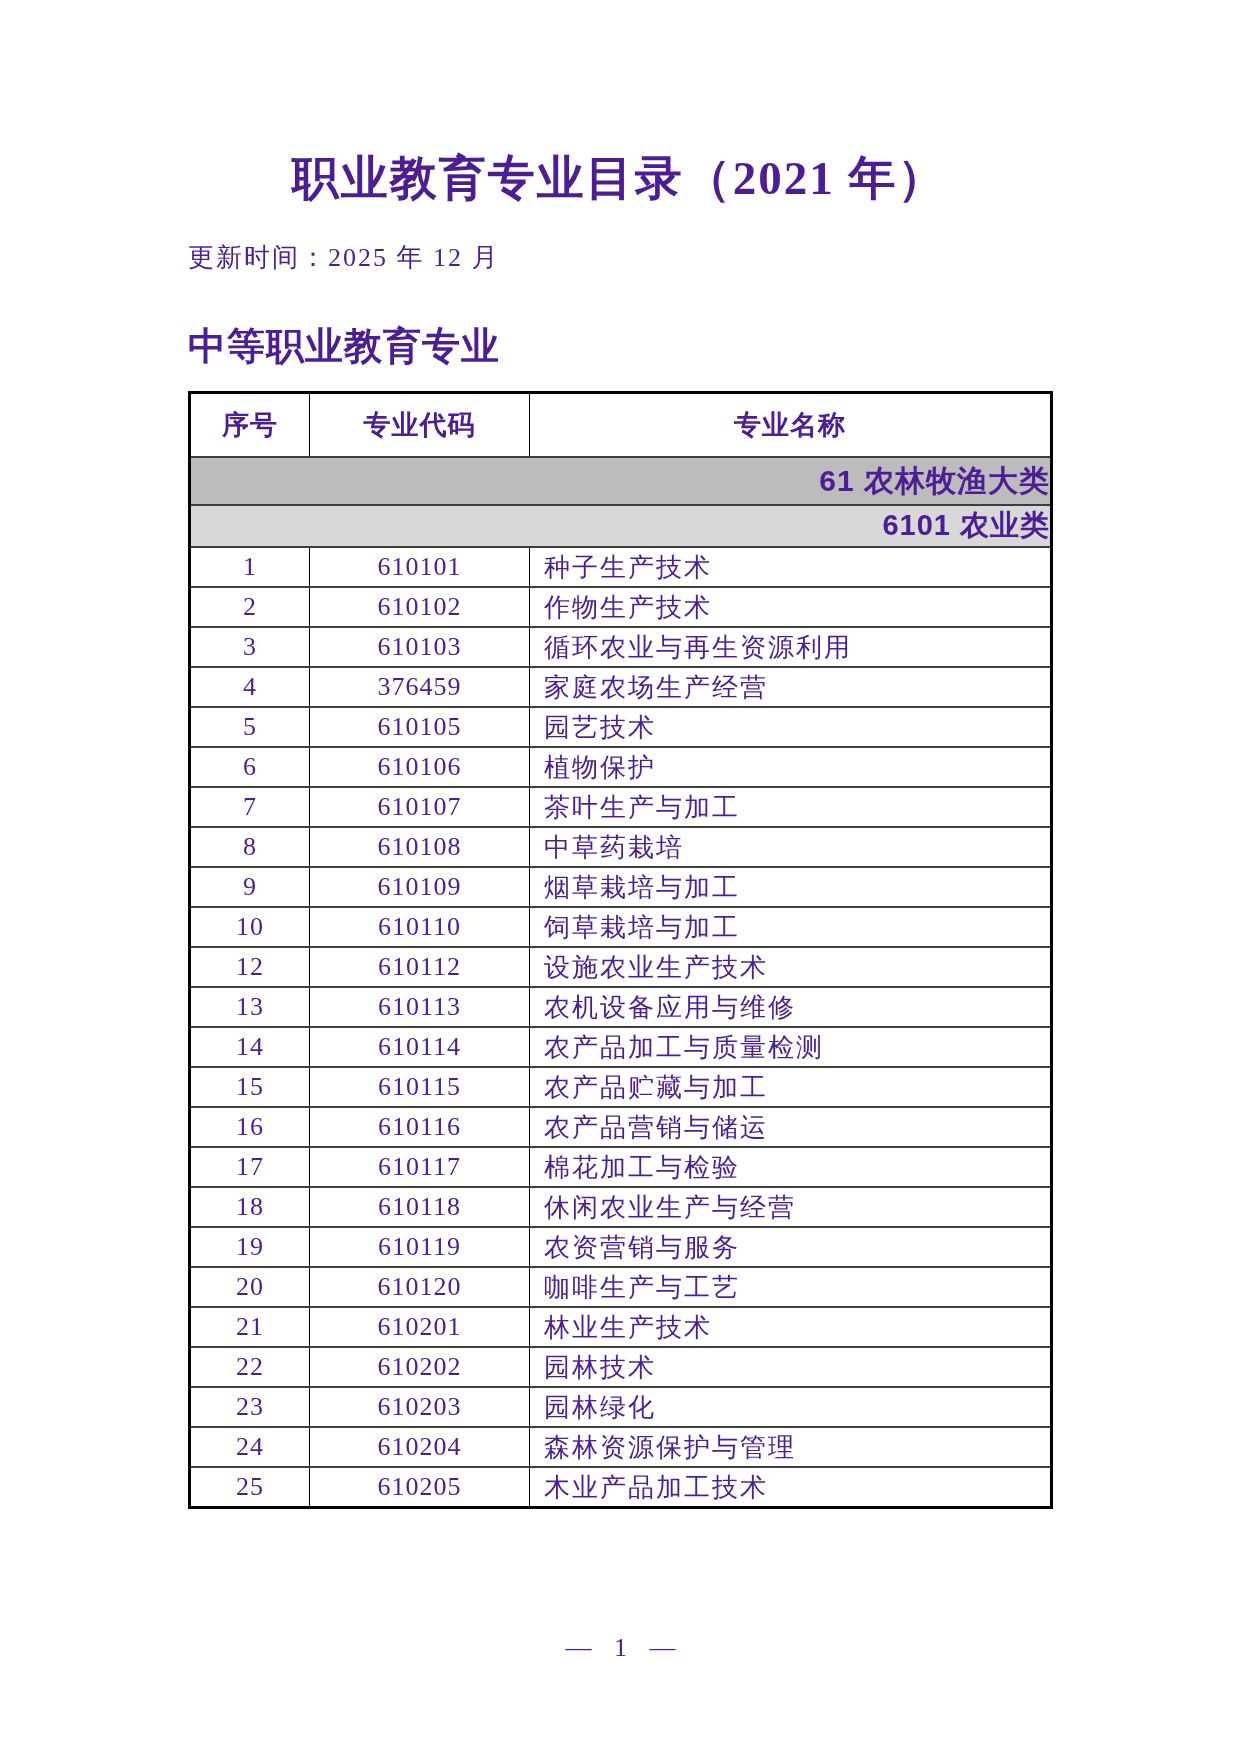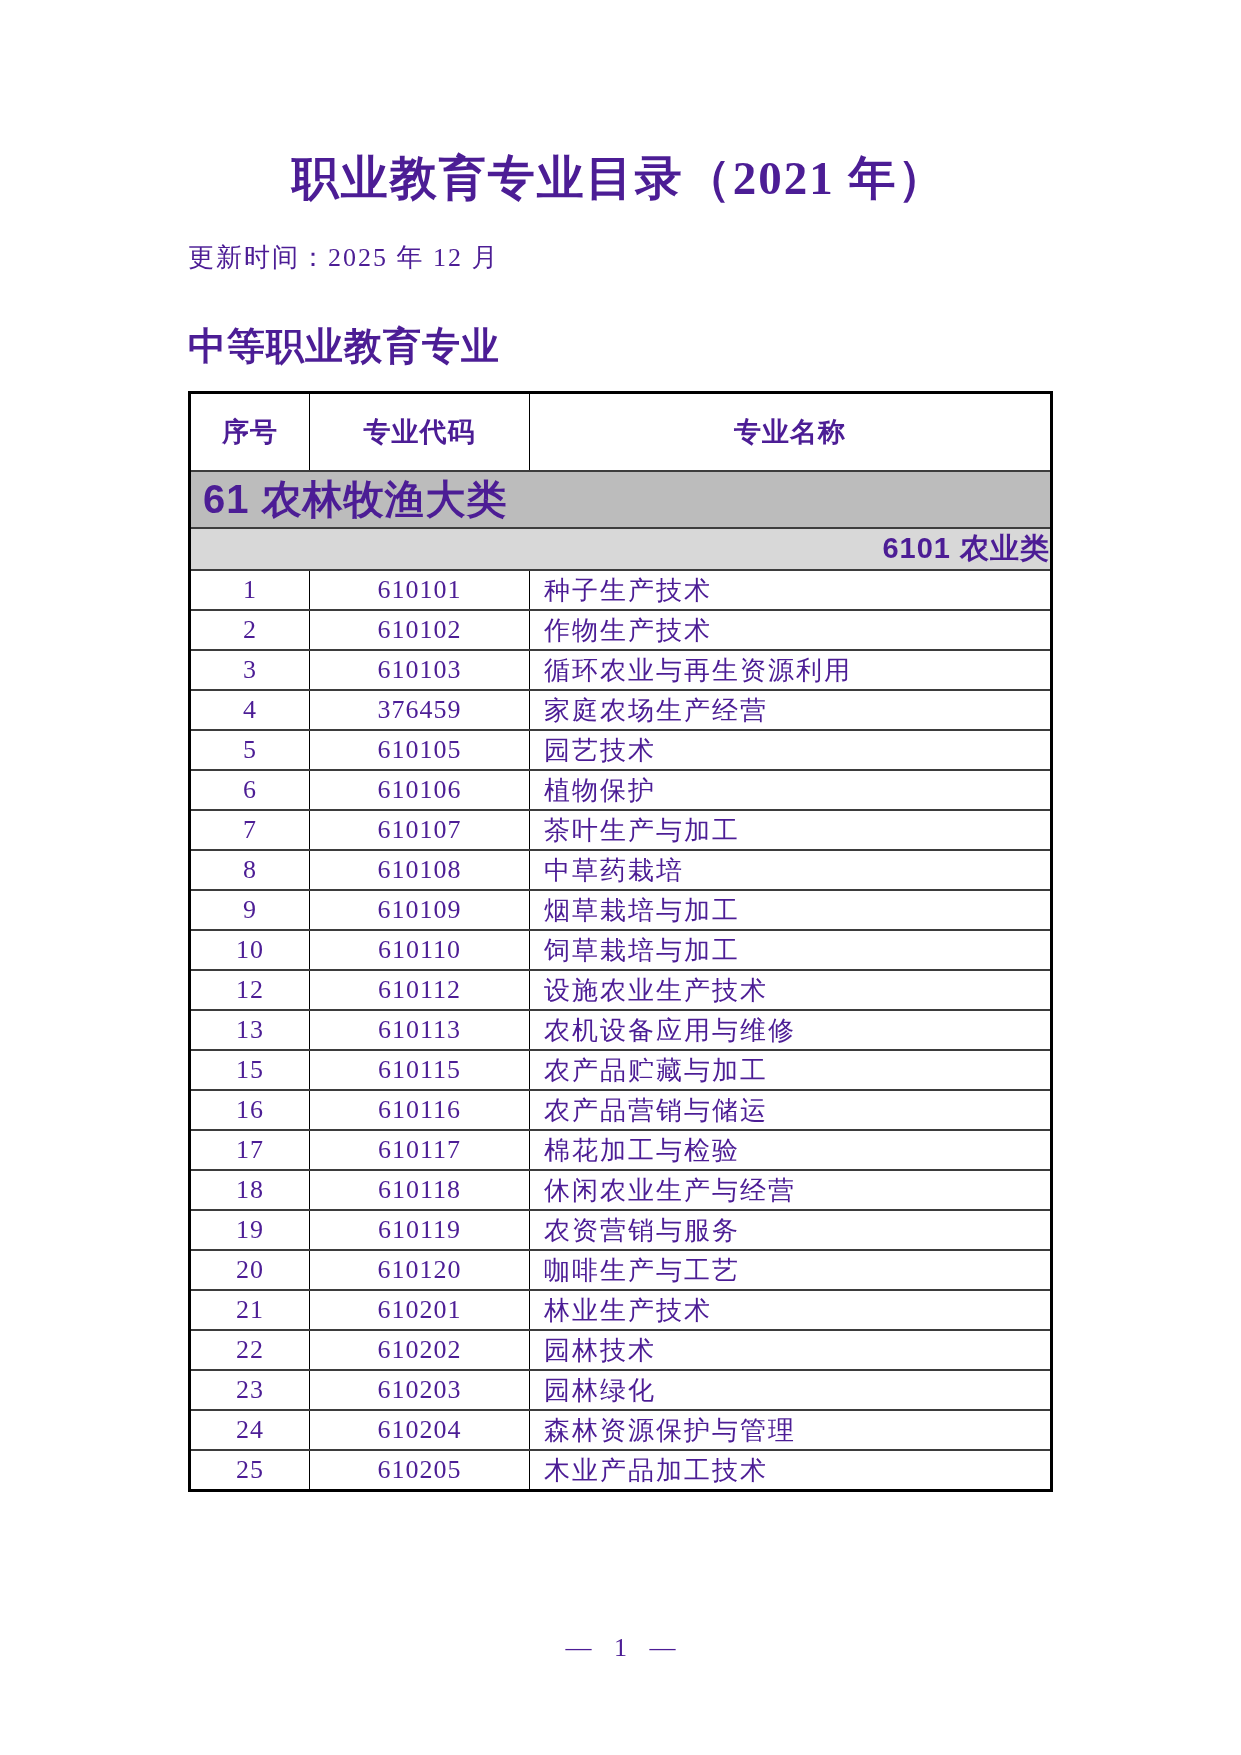--- a/index.html
+++ b/index.html
@@ -62,35 +62,35 @@
   table.catalog th,
   table.catalog td{
     border-top:2px solid var(--border-inner);
     border-bottom:2px solid var(--border-inner);
     border-left:1.5px solid var(--border-dark);
     border-right:1.5px solid var(--border-dark);
     padding:0;
     vertical-align:middle;
   }
   tr.header-row th{
-    height:79px;
+    height:65px;
     font-family:"Liberation Sans","DejaVu Sans",sans-serif;
     font-weight:bold;
     font-size:27px;
     text-align:center;
     background:#ffffff;
     letter-spacing:1px;
   }
   tr.category-row td{
     height:48px;
     background:var(--category-bg);
     font-family:"Liberation Sans","DejaVu Sans",sans-serif;
     font-weight:bold;
-    font-size:40px;
-    text-align:left;
+    font-size:30px;
+    text-align:right;
     padding-left:12px;
     letter-spacing:1px;
   }
   tr.subcategory-row td{
     height:40px;
     background:var(--subcategory-bg);
     font-family:"Liberation Sans","DejaVu Sans",sans-serif;
     font-weight:bold;
     font-size:29px;
     text-align:right;
@@ -210,20 +210,25 @@
             <td class="cell-no">12</td>
             <td class="cell-code">610112</td>
             <td class="cell-name">设施农业生产技术</td>
           </tr>
           <tr class="data-row">
             <td class="cell-no">13</td>
             <td class="cell-code">610113</td>
             <td class="cell-name">农机设备应用与维修</td>
           </tr>
           <tr class="data-row">
+            <td class="cell-no">14</td>
+            <td class="cell-code">610114</td>
+            <td class="cell-name">农产品加工与质量检测</td>
+          </tr>
+          <tr class="data-row">
             <td class="cell-no">15</td>
             <td class="cell-code">610115</td>
             <td class="cell-name">农产品贮藏与加工</td>
           </tr>
           <tr class="data-row">
             <td class="cell-no">16</td>
             <td class="cell-code">610116</td>
             <td class="cell-name">农产品营销与储运</td>
           </tr>
           <tr class="data-row">

